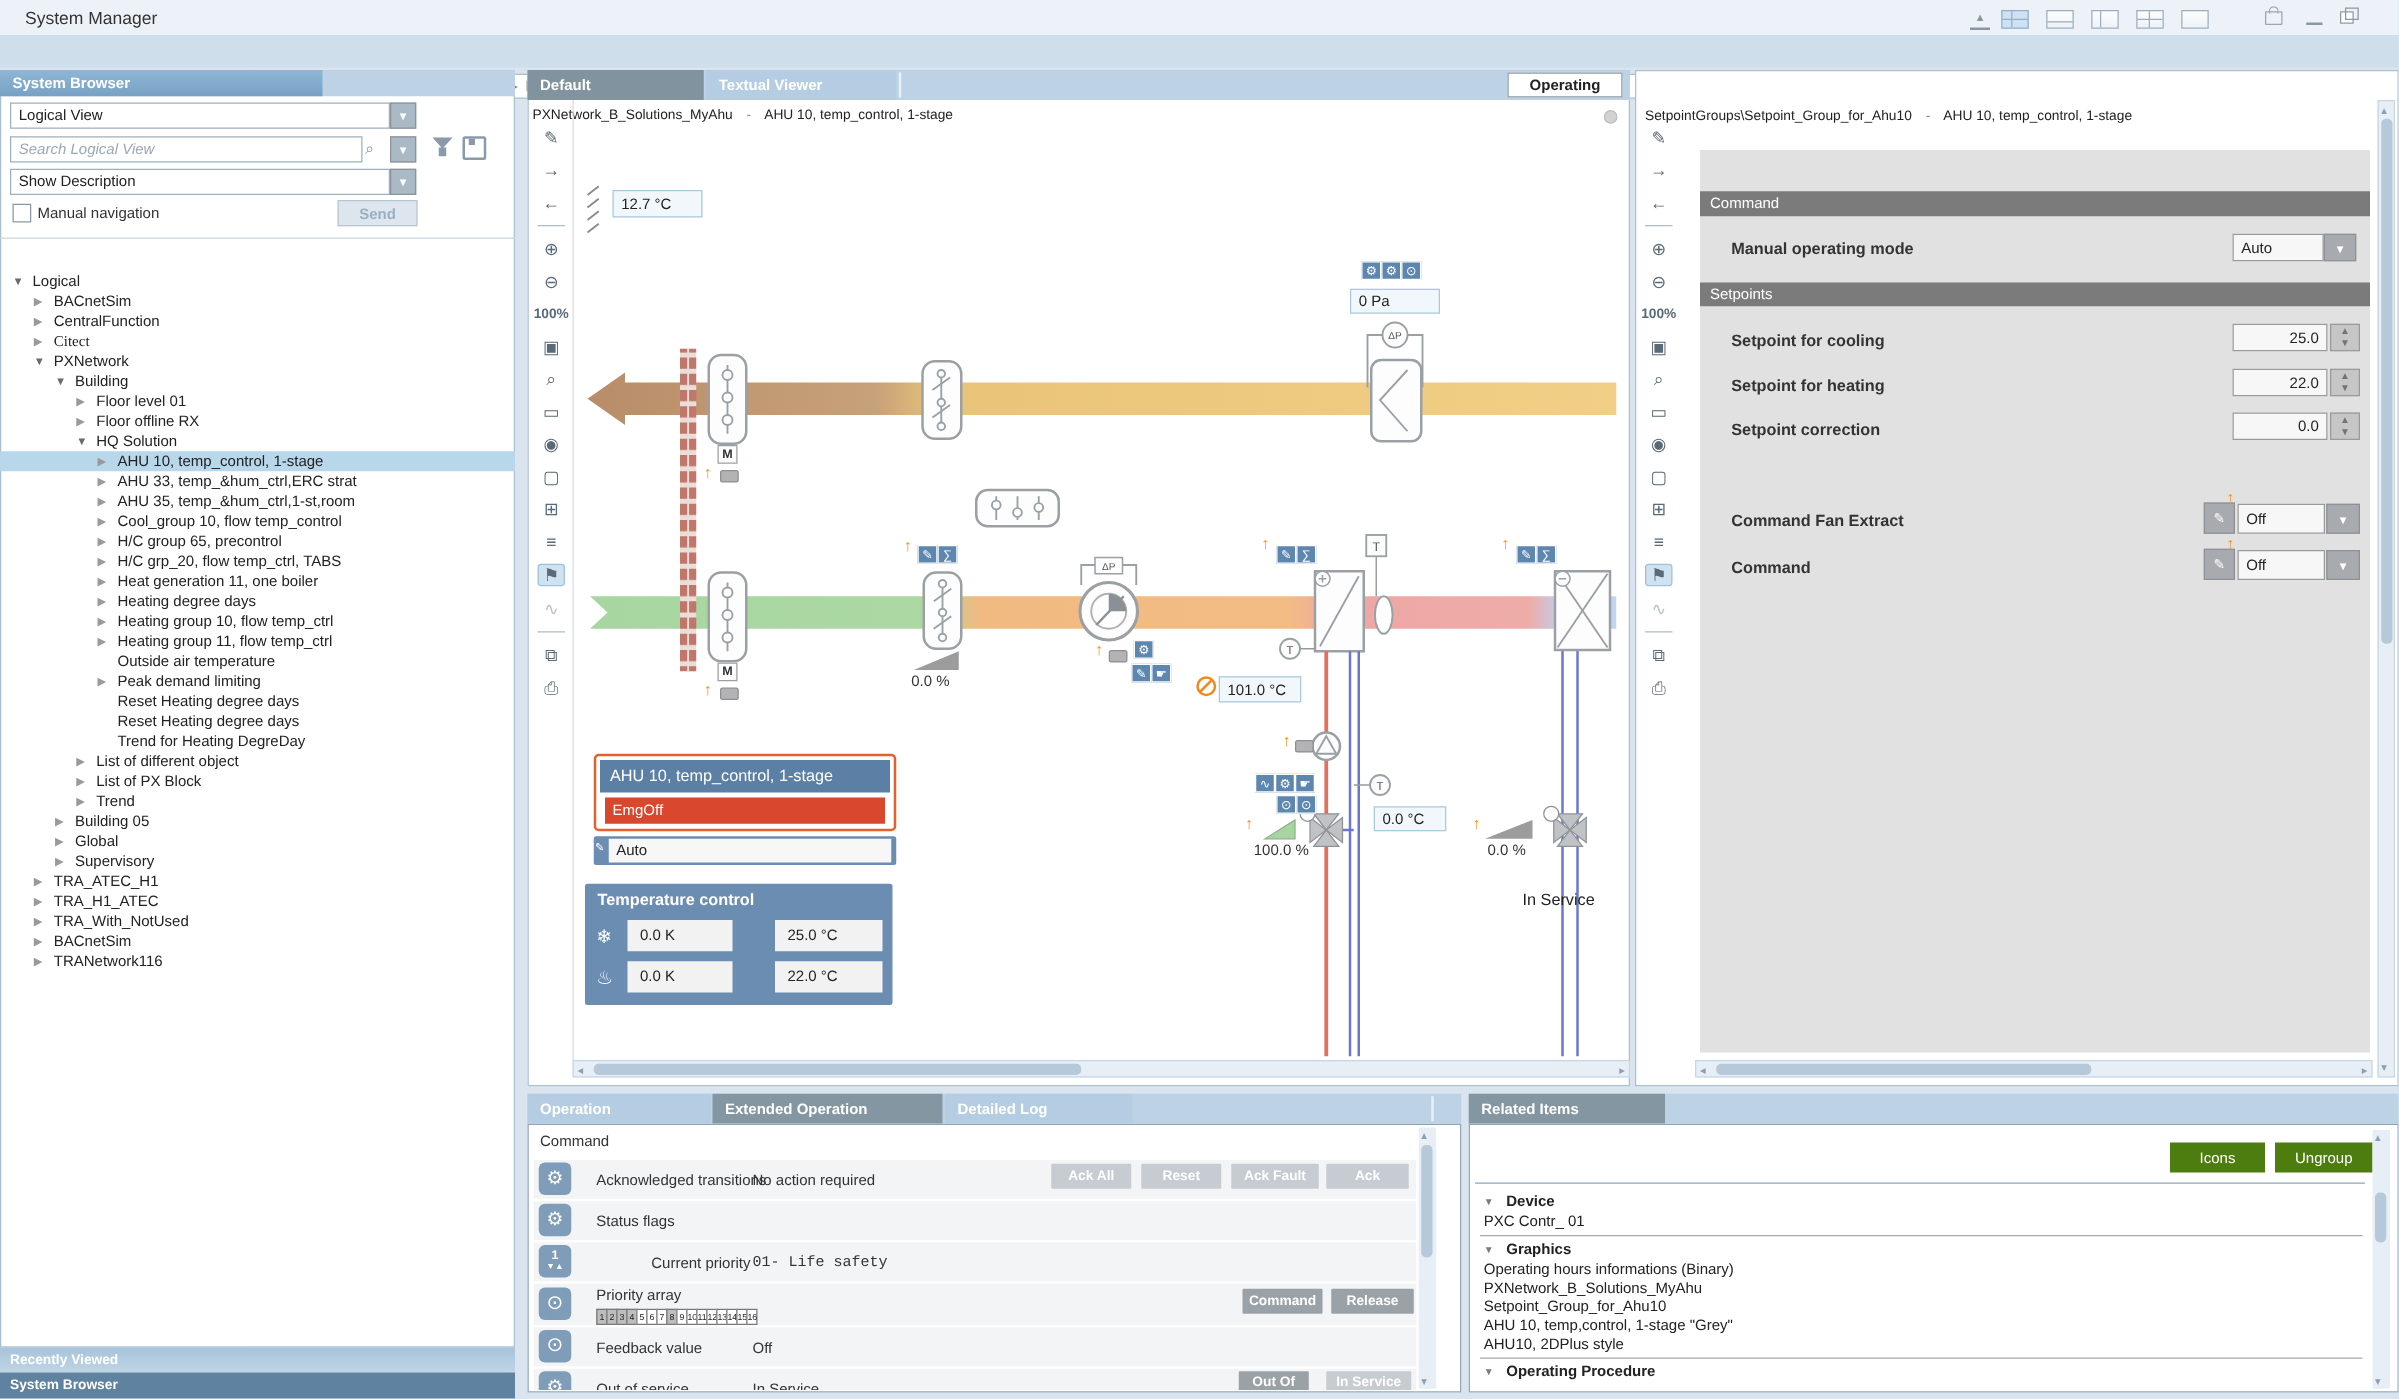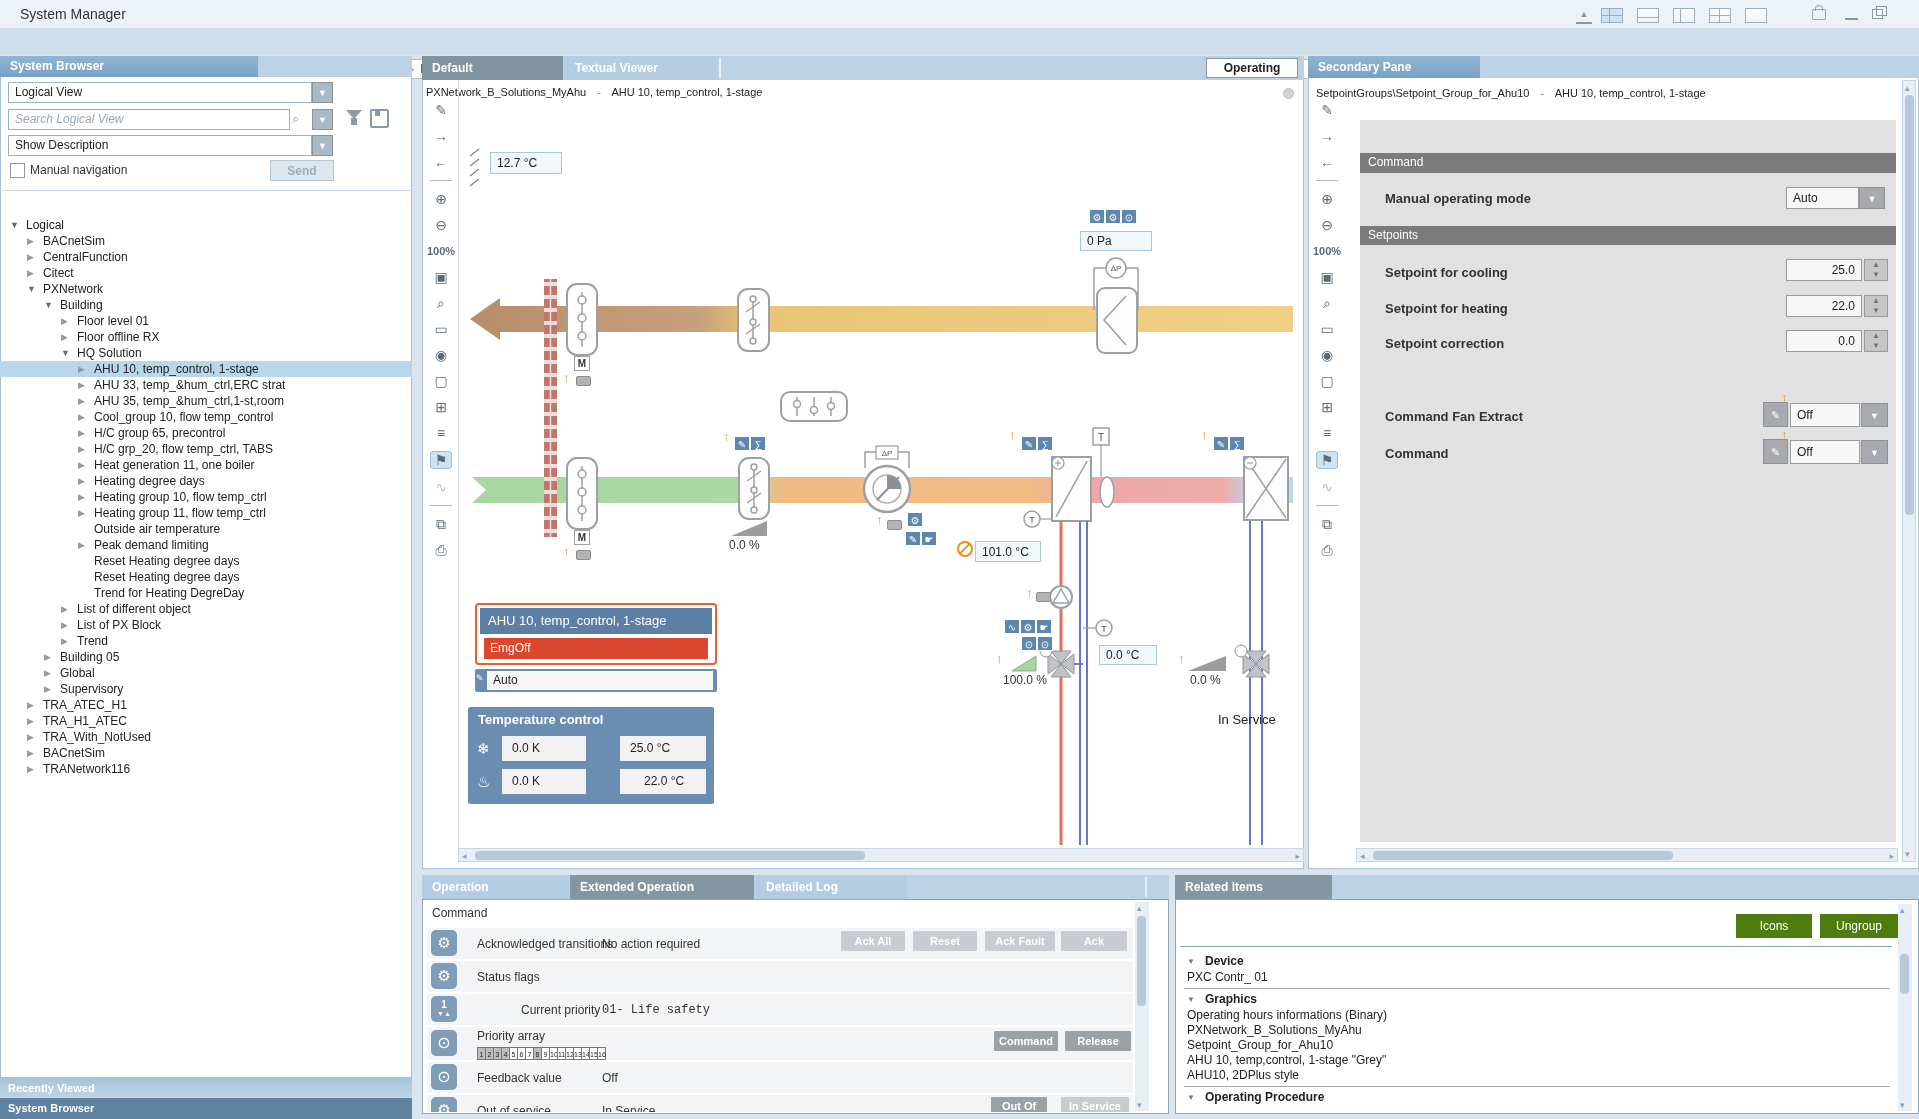--- a/index.html
+++ b/index.html
@@ -139,21 +139,21 @@
       <div class="treerow" style="top: 22px;">
         <span class="tarrow" style="left: 27px; color: rgb(154, 154, 154);">▶</span>
         <span class="tlabel" style="left: 43px;">BACnetSim</span>
       </div>
       <div class="treerow" style="top: 38px;">
         <span class="tarrow" style="left: 27px; color: rgb(154, 154, 154);">▶</span>
         <span class="tlabel" style="left: 43px;">CentralFunction</span>
       </div>
       <div class="treerow" style="top: 54px;">
         <span class="tarrow" style="left: 27px; color: rgb(154, 154, 154);">▶</span>
-        <span class="tlabel" style="left: 43px;">Citect</span>
+        <span class="tlabel" style="left: 43px; font-family: Liberation Serif, serif;">Citect</span>
       </div>
       <div class="treerow" style="top: 70px;">
         <span class="tarrow" style="left: 27px; color: rgb(107, 107, 107);">▼</span>
         <span class="tlabel" style="left: 43px;">PXNetwork</span>
       </div>
       <div class="treerow" style="top: 86px;">
         <span class="tarrow" style="left: 44px; color: rgb(107, 107, 107);">▼</span>
         <span class="tlabel" style="left: 60px;">Building</span>
       </div>
       <div class="treerow" style="top: 102px;">
@@ -548,33 +548,30 @@
     <div style="position:absolute;left:12px;top:2px;right:4px;height:19px;background:#f7f7f7;font-size:12px;line-height:19px;padding-left:6px;color:#222;box-sizing:border-box;">Auto</div>
   </div>
 
   <div class="abs" style="left:468px;top:707px;width:246px;height:97px;background:#6b8db2;border-radius:2px;">
     <div style="position:absolute;left:10px;top:5px;color:#fff;font-size:13px;font-weight:bold;">Temperature control</div>
     <span style="position:absolute;left:9px;top:33px;color:#fff;font-size:15px;">❄</span>
     <div style="position:absolute;left:34px;top:29px;width:84px;height:25px;background:#f2f2f2;font-size:12px;line-height:25px;padding-left:10px;color:#222;box-sizing:border-box;">0.0 K</div>
     <div style="position:absolute;left:152px;top:29px;width:86px;height:25px;background:#f2f2f2;font-size:12px;line-height:25px;padding-left:10px;color:#222;box-sizing:border-box;">25.0 °C</div>
     <span style="position:absolute;left:9px;top:66px;color:#fff;font-size:15px;">♨</span>
     <div style="position:absolute;left:34px;top:62px;width:84px;height:25px;background:#f2f2f2;font-size:12px;line-height:25px;padding-left:10px;color:#222;box-sizing:border-box;">0.0 K</div>
-    <div style="position:absolute;left:152px;top:62px;width:86px;height:25px;background:#f2f2f2;font-size:12px;line-height:25px;padding-left:24px;color:#222;box-sizing:border-box;">22.0 °C</div>
+    <div style="position:absolute;left:152px;top:62px;width:86px;height:25px;background:#f2f2f2;font-size:12px;line-height:25px;padding-left:10px;color:#222;box-sizing:border-box;">22.0 °C</div>
   </div>
 
   <div class="abs scroll" style="left:458px;top:848px;width:846px;height:14px;">
     <span class="sarr" style="left:3px;top:1px;">◂</span>
       <span class="sarr" style="right:3px;top:1px;">▸</span>
     <div class="thumb" style="left:16px;top:2px;width:390px;height:9px;"></div>
   </div>
 
   <div class="abs panel" style="left:1308px;top:56px;width:611px;height:813px;"></div>
-  <div class="abs phdr-bar" style="left:1308px;top:56px;width:611px;height:22px;">
-    <div class="phdr-tab" style="width:172px;height:22px;line-height:22px;">Secondary Pane</div>
-  </div>
   <div class="abs" style="left:1316px;top:87px;font-size:11px;color:#222;white-space:nowrap;">
     <span>SetpointGroups\Setpoint_Group_for_Ahu10</span>
     <span style="color:#888;padding:0 8px;">-</span>
     <span>AHU 10, temp_control, 1-stage</span>
   </div>
   <div id="strip-right" class="abs toolstrip" style="left:1310px;top:102px;width:34px;">
       <div class="tico">✎</div>
       <div class="tico">→</div>
       <div class="tico">←</div>
       <div class="tdiv"></div>

